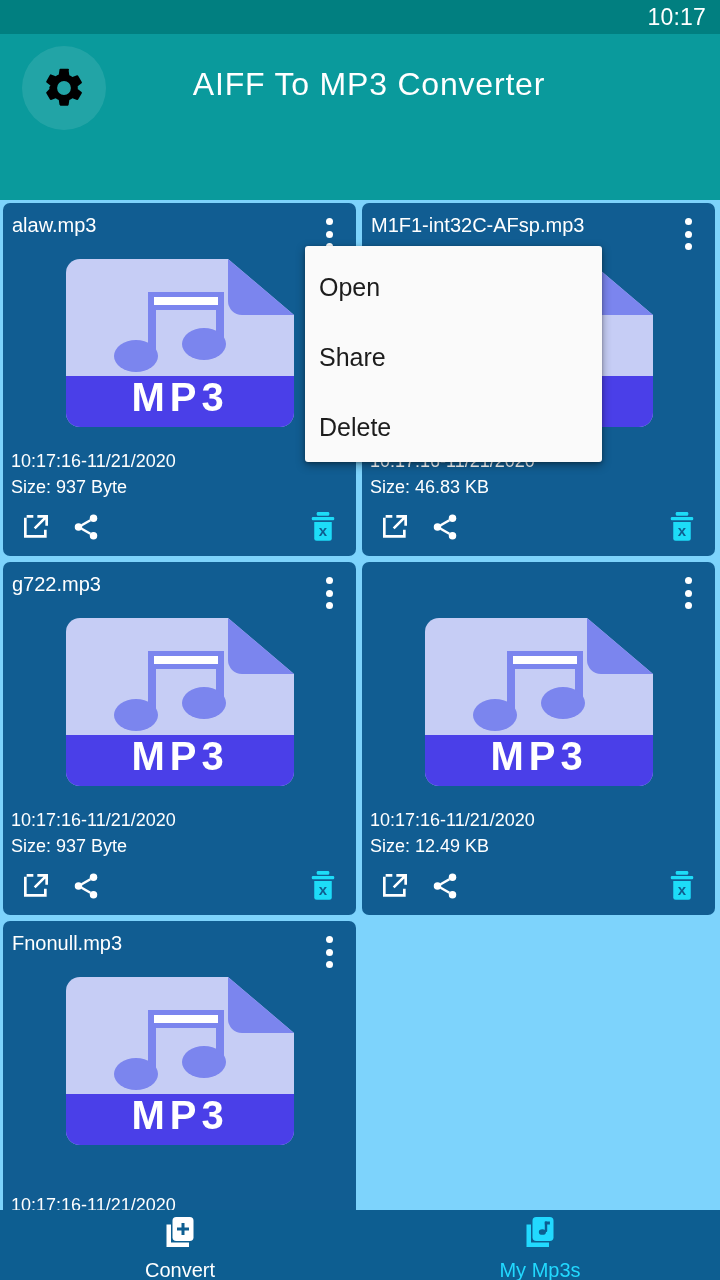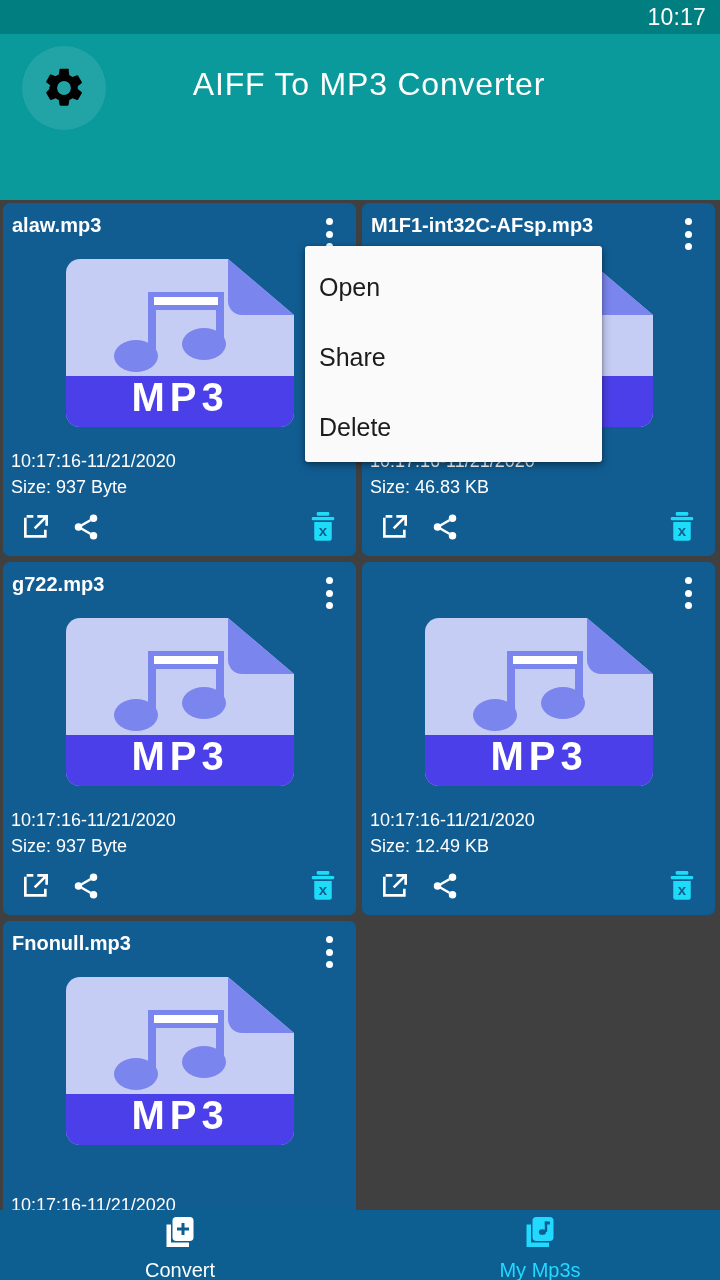--- a/index.html
+++ b/index.html
@@ -9,21 +9,21 @@
     height: 1280px;
     overflow: hidden;
     background: #ffffff;
     font-family: "Liberation Sans", sans-serif;
   }
 
   #screen {
     position: relative;
     width: 720px;
     height: 1280px;
-    background: #404040;
+    background: #7dd3fc;
     overflow: hidden;
   }
 
   
   .status-bar {
     position: absolute;
     top: 0; left: 0;
     width: 720px;
     height: 34px;
     background: #017f80;
@@ -96,21 +96,21 @@
     border-radius: 7px;
     overflow: hidden;
     flex: 0 0 auto;
   }
   .card-title {
     position: absolute;
     left: 9px; top: 11px;
     right: 42px;
     color: #ffffff;
     font-size: 20px;
-    font-weight: bold;
+    font-weight: normal;
     white-space: nowrap;
     overflow: hidden;
   }
   .kebab {
     position: absolute;
     right: 14px; top: 12px;
     width: 26px; height: 38px;
     display: flex;
     flex-direction: column;
     align-items: center;

